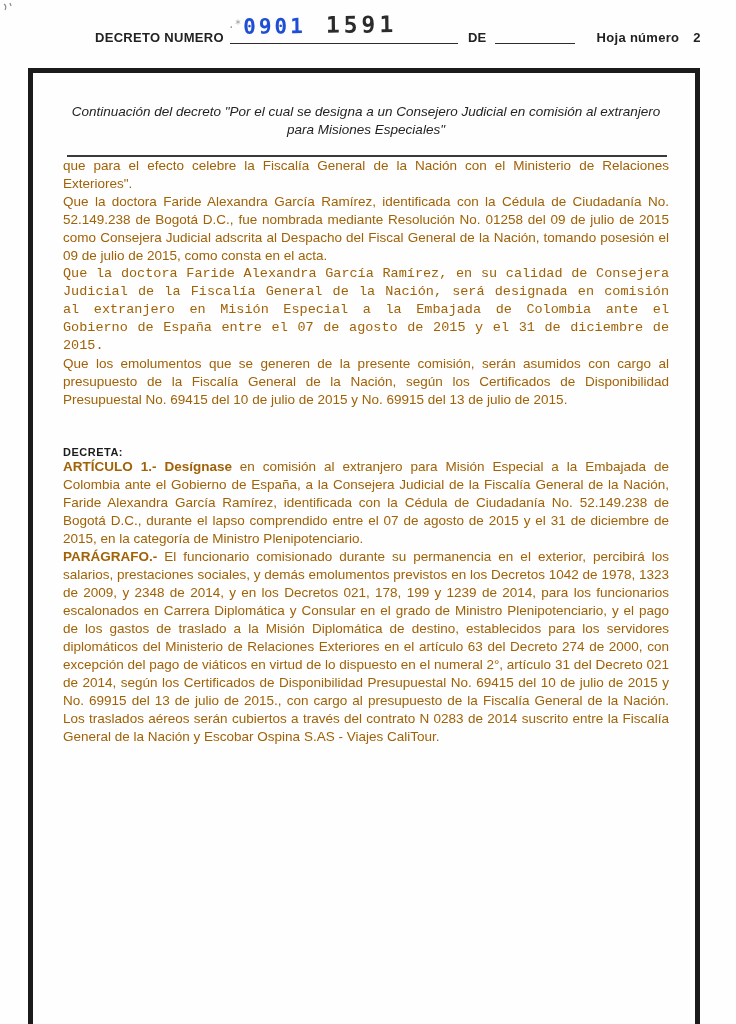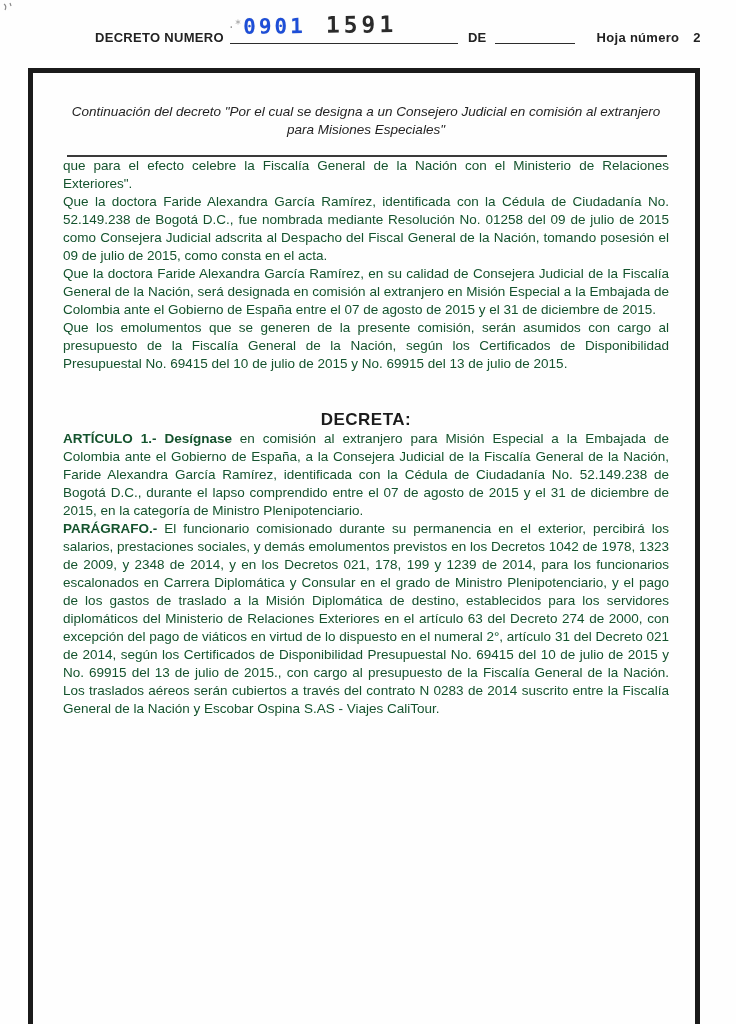--- a/index.html
+++ b/index.html
@@ -62,31 +62,31 @@
     font-style:italic;
     font-size:13.5px;line-height:18px;
     text-align:center;
     margin:0 auto;max-width:600px;color:#242424;
   }
   .head-rule{
     height:0;border-bottom:2px solid #3a3a3a;
     margin:16px 2px 0 4px;
   }
   p.doc{
-    font-size:13.5px;line-height:18px;margin:0;color:#14532d;
+    font-size:13.5px;line-height:18px;margin:0;color:#a16207;
     text-align:justify;
   }
   .p1{margin-top:38px;}
   .p2{margin-top:36px;}
-  .p3{margin-top:34px;}
+  .p3{margin-top:34px;font-family:Liberation Mono, monospace;}
   .p4{margin-top:38px;}
   .p5{margin-top:36px;text-align:left;}
   .decreta{
-    margin-top:37px;text-align:center;font-weight:bold;
-    font-size:17px;letter-spacing:.5px;color:#1c1c1c;
+    margin-top:37px;text-align:left;font-weight:bold;
+    font-size:11px;letter-spacing:.5px;color:#1c1c1c;
   }
   .articulo{margin-top:32px;}
   .paragrafo{margin-top:30px;}
   .lead-bold{font-weight:bold;}
 </style>
 </head>
 <body>
 
 <div class="page">
 

